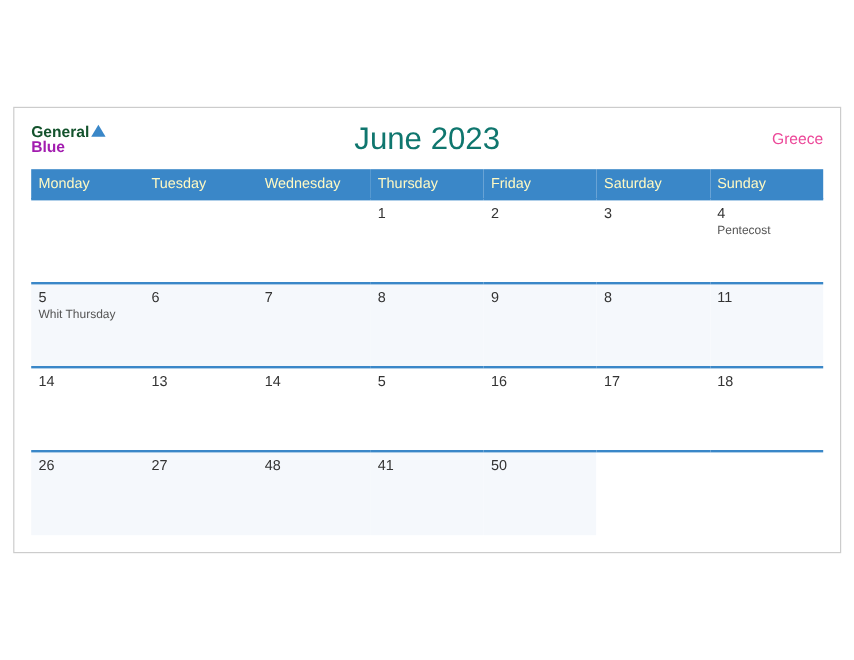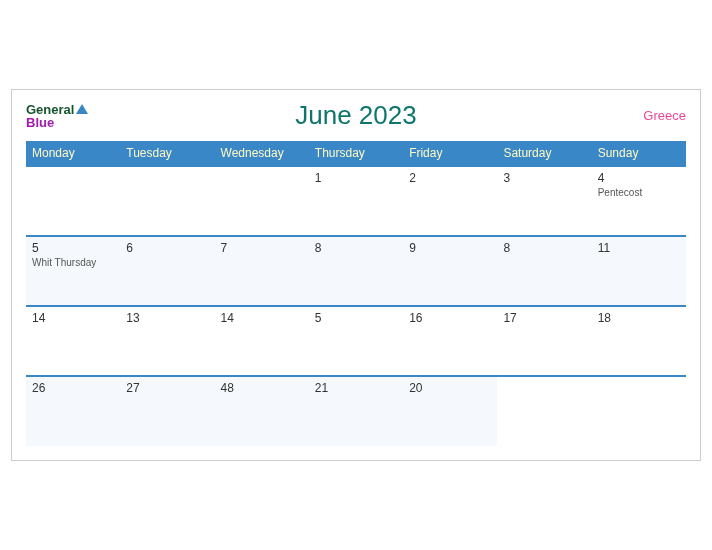--- a/index.html
+++ b/index.html
@@ -209,23 +209,23 @@
           <td>
             <span class="day-number">26</span>
           </td>
           <td>
             <span class="day-number">27</span>
           </td>
           <td>
             <span class="day-number">48</span>
           </td>
           <td>
-            <span class="day-number">21</span>
-          </td>
-          <td>
-            <span class="day-number">20</span>
+            <span class="day-number">41</span>
+          </td>
+          <td>
+            <span class="day-number">50</span>
           </td>
           <td class="empty"></td>
           <td class="empty"></td>
         </tr>
       </tbody>
   </table>
 </div>
 
 </body></html>

